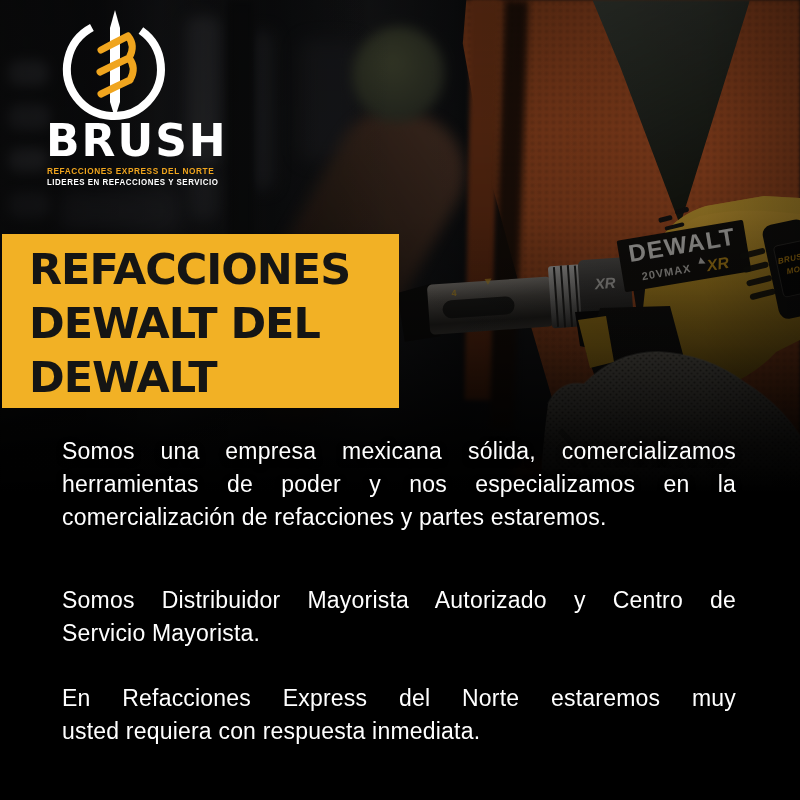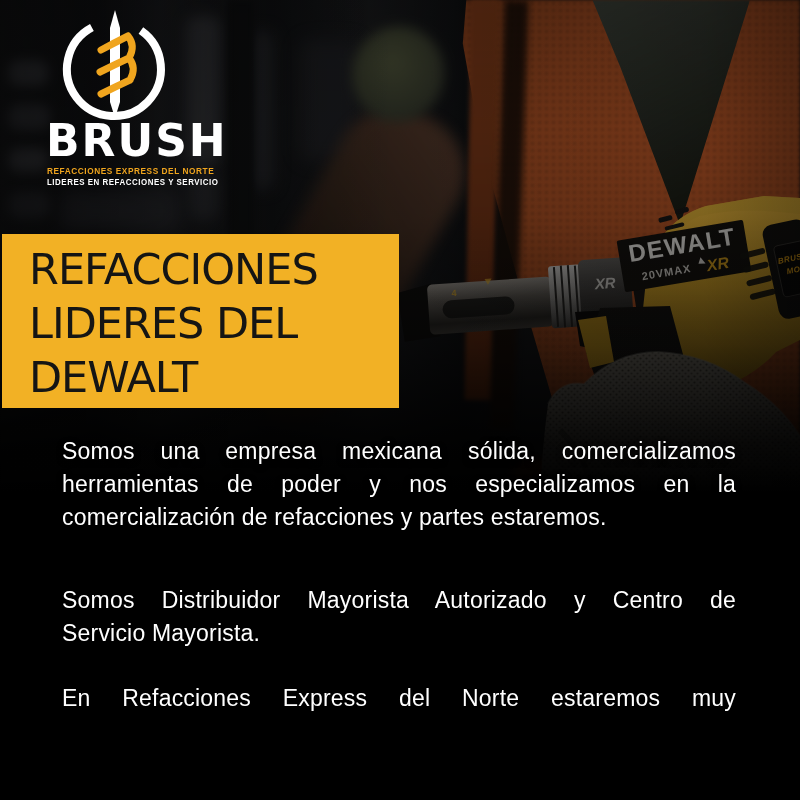--- a/index.html
+++ b/index.html
@@ -50,21 +50,21 @@
       font-family:"DejaVu Sans",sans-serif;font-weight:800;font-size:44px;
       letter-spacing:2px;line-height:46px;}
   .logo-tag1{position:absolute;left:47px;top:166px;color:#F0A51E;font-weight:700;
       font-size:9px;letter-spacing:.6px;white-space:nowrap;transform:scaleX(.92);transform-origin:left;}
   .logo-tag2{position:absolute;left:47px;top:177px;color:#fff;font-weight:700;
       font-size:9px;letter-spacing:.6px;white-space:nowrap;transform:scaleX(.88);transform-origin:left;}
 
   
   .headline{position:absolute;left:2px;top:234px;width:397px;height:174px;background:#F2B125;
       box-sizing:border-box;padding:8px 0 0 27px;}
-  .headline-line{font-family:"DejaVu Sans",sans-serif;font-weight:400;font-size:43px;
+  .headline-line{font-family:"DejaVu Sans",sans-serif;font-weight:700;font-size:43px;
       line-height:54px;color:#151514;letter-spacing:-1px;white-space:nowrap;}
 
   
   .para{position:absolute;left:62px;width:674px;color:#fff;font-weight:400;font-size:23px;
       line-height:33px;letter-spacing:.2px;text-shadow:0 2px 6px rgba(0,0,0,.65);}
   .p1{top:435px;} .p2{top:584px;} .p3{top:674px;margin-top:8px;}
   .jline{text-align:justify;text-align-last:justify;}
   .jline.last{text-align-last:left;}
 </style>
 </head>
@@ -191,32 +191,33 @@
       <path d="M84,30 Q70,37 57,44 M84,30 Q92,40 85,52 M85,52 Q70,59 56,66
                M85,52 Q93,62 86,74 M86,74 Q71,81 57,88" fill="none" stroke="#F0A51E" stroke-width="7" stroke-linecap="round"></path>
     </svg>
     <div class="logo-wordmark">BRUSH</div>
     <div class="logo-tag1">REFACCIONES EXPRESS DEL NORTE</div>
     <div class="logo-tag2">LIDERES EN REFACCIONES Y SERVICIO</div>
   </header>
 
   <section class="headline">
     <div class="headline-line">REFACCIONES</div>
-    <div class="headline-line">LIDERES DEL</div>
+    <div class="headline-line">DEWALT DEL</div>
     <div class="headline-line">DEWALT</div>
   </section>
 
   <section class="para p1">
     <div class="jline">Somos una empresa mexicana sólida, comercializamos</div>
     <div class="jline">herramientas de poder y nos especializamos en la</div>
     <div class="jline last">comercialización de refacciones y partes estaremos.</div>
   </section>
 
   <section class="para p2">
     <div class="jline">Somos Distribuidor Mayorista Autorizado y Centro de</div>
     <div class="jline last">Servicio Mayorista.</div>
   </section>
 
   <section class="para p3">
     <div class="jline">En Refacciones Express del Norte estaremos muy</div>
+    <div class="jline last">usted requiera con respuesta inmediata.</div>
   </section>
 
 </div>
 
 </body></html>

